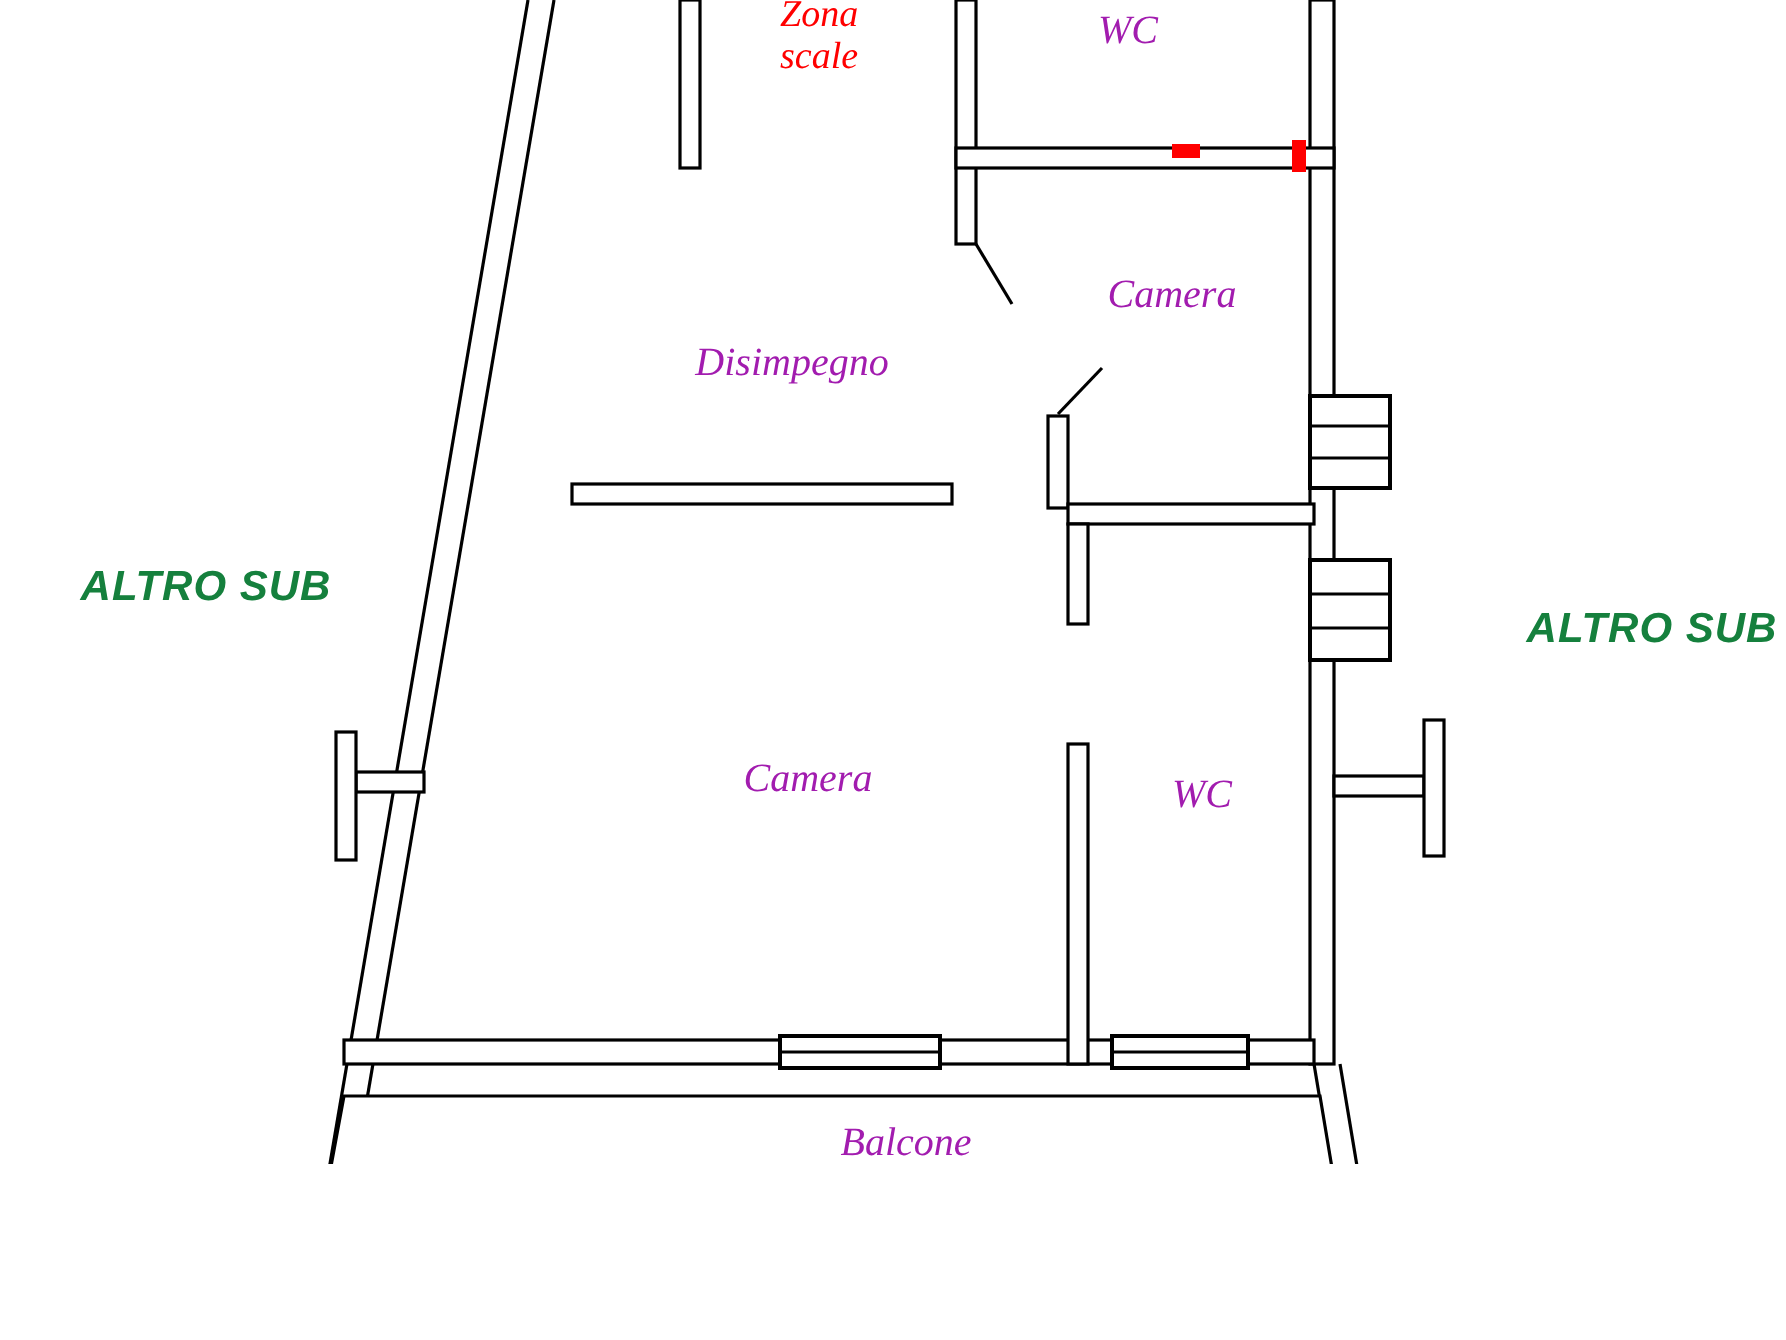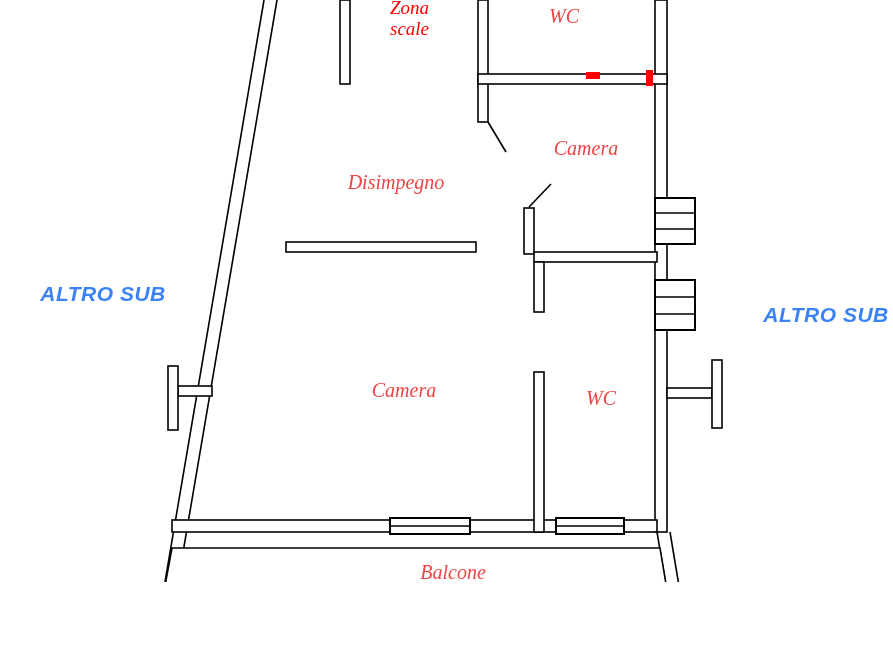--- a/index.html
+++ b/index.html
@@ -13,42 +13,42 @@
     text-decoration: underline;
   }
   #plan-svg { position: absolute; left: 0; top: 0; }
   .label {
     position: absolute;
     transform: translate(-50%, -50%);
     white-space: nowrap;
     font-family: "Liberation Serif", serif;
     font-style: italic;
     font-size: 20px;
-    color: #ef4444;
+    color: #a21caf;
   }
   .label-stairs {
     position: absolute;
     left: 390px;
     top: -3px;
     font-family: "Liberation Serif", serif;
     font-style: italic;
     font-size: 19px;
     line-height: 21px;
     color: #ff0000;
   }
   .label-sub {
     position: absolute;
     transform: translate(-50%, -50%);
     white-space: nowrap;
     font-family: "Liberation Sans", sans-serif;
     font-weight: bold;
     font-style: italic;
     font-size: 21px;
     letter-spacing: 0.5px;
-    color: #3b82f6;
+    color: #15803d;
   }
 </style>
 </head>
 <body>
 
 <div id="stage">
 
   <svg id="plan-svg" width="893" height="670" viewBox="0 0 893 670">
 
     <g stroke="#000" stroke-width="1.6">

